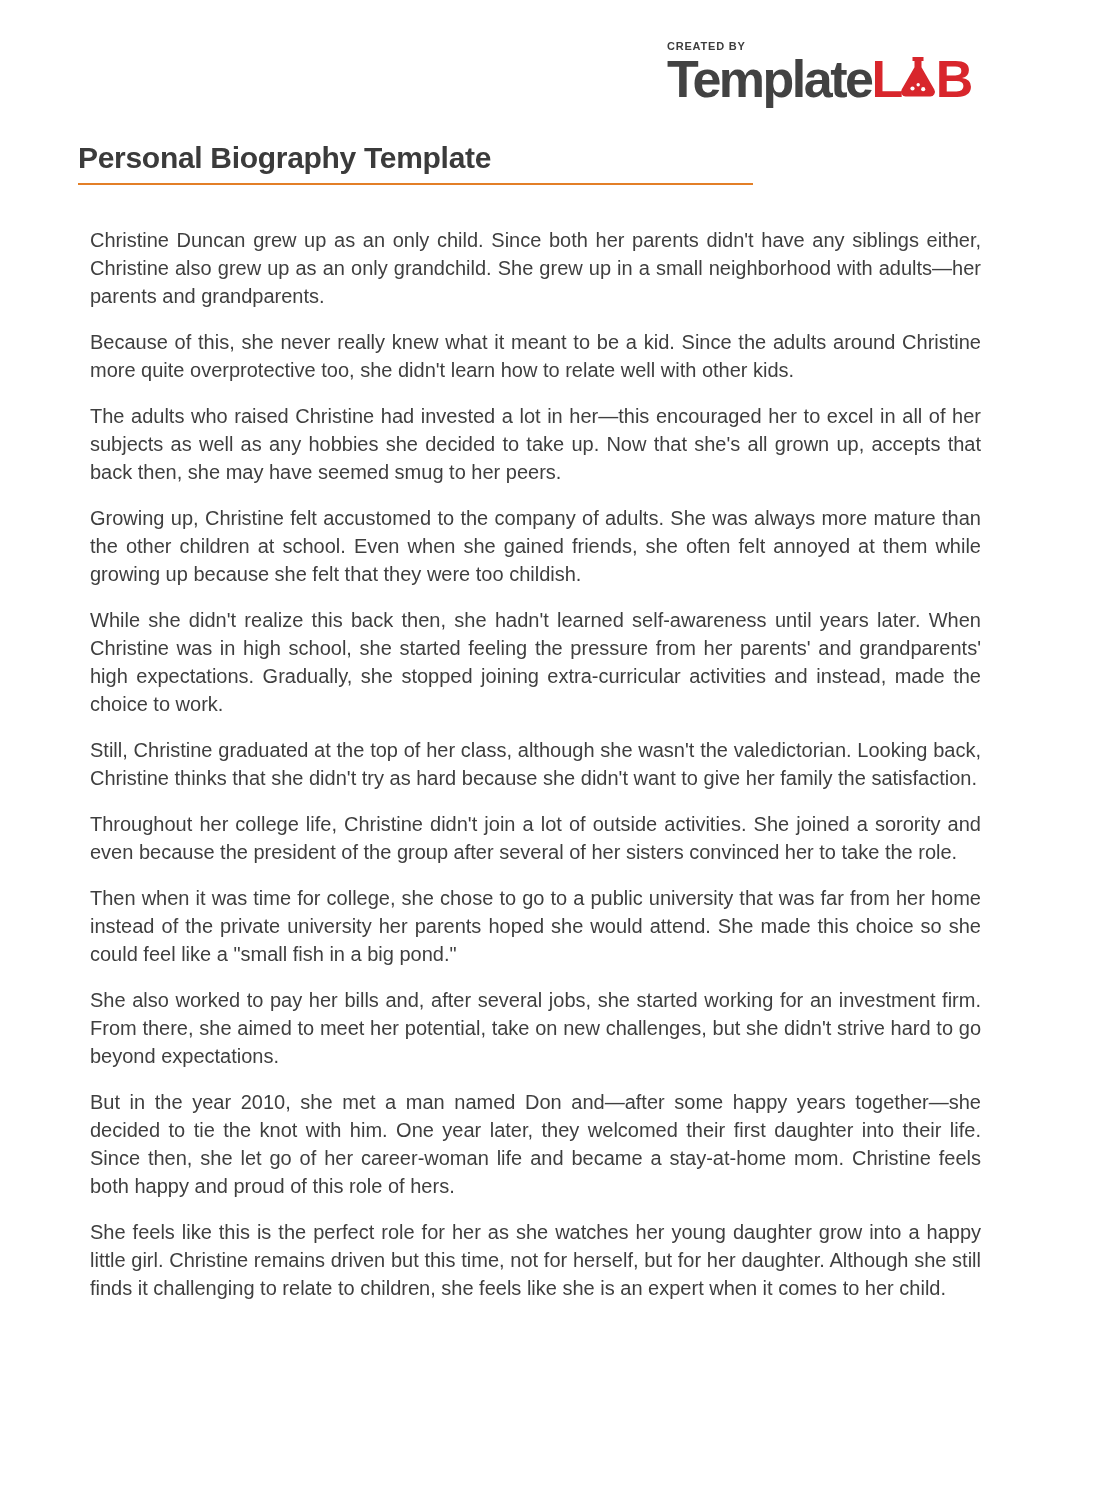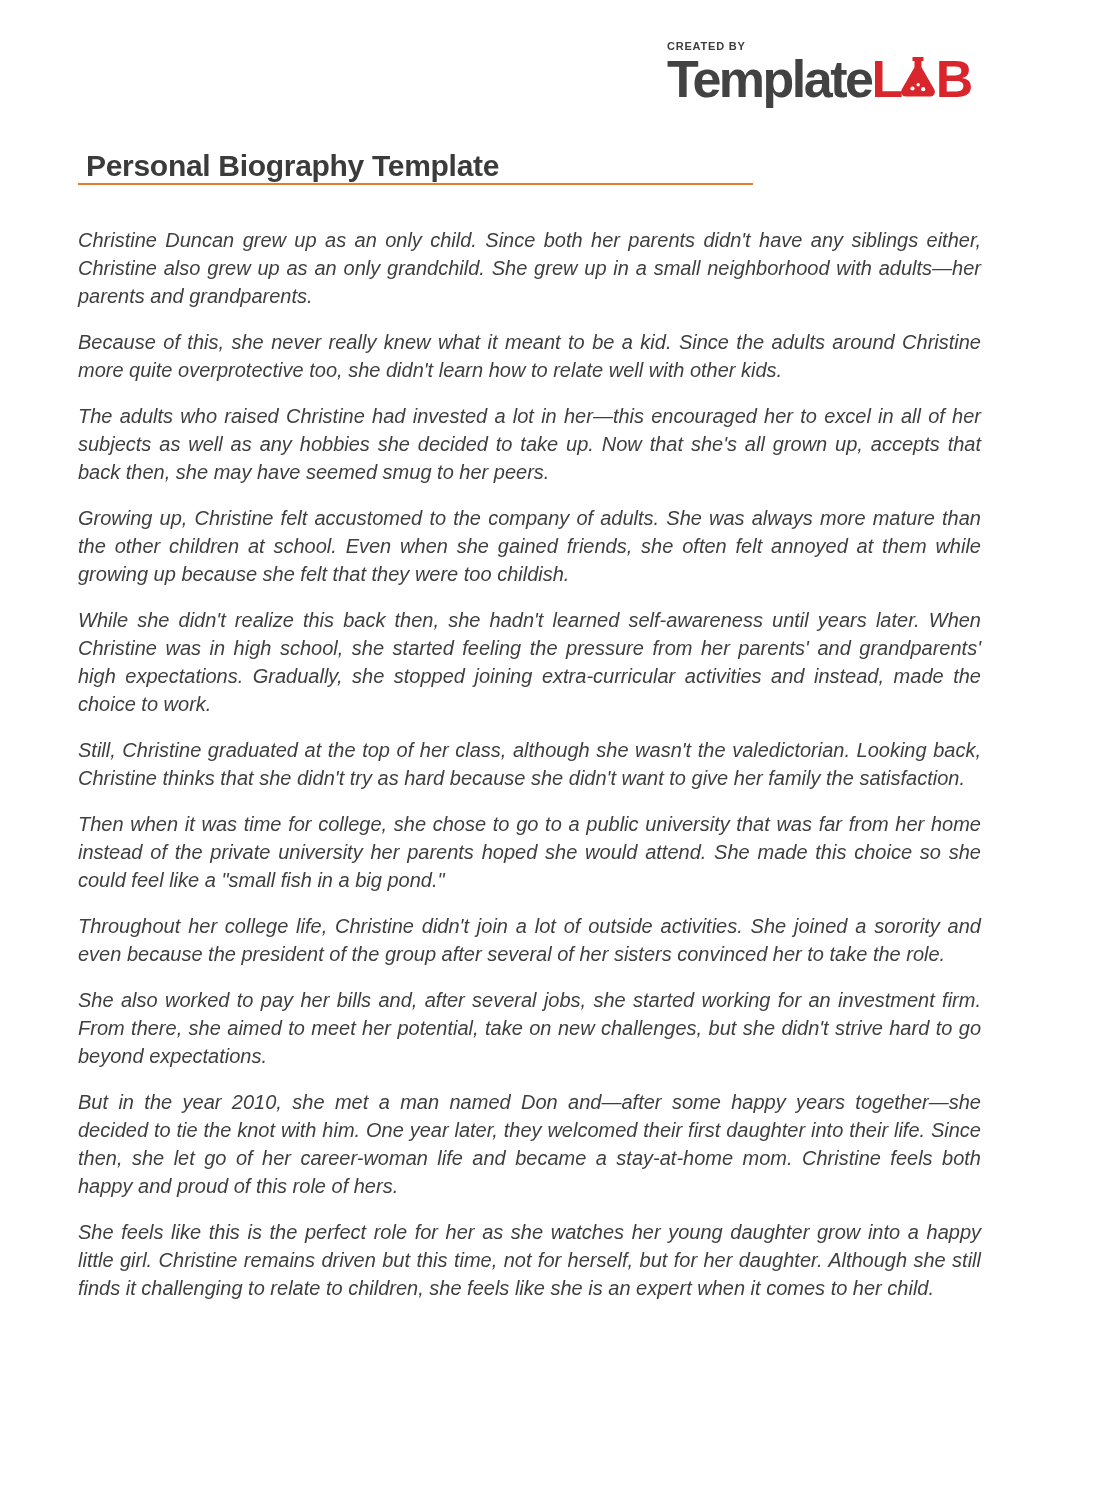--- a/index.html
+++ b/index.html
@@ -39,21 +39,21 @@
     display: inline-block;
     margin: 0 0 1px -1px;
   }
 
   
   .doc-title {
     position: absolute;
     top: 141px;
     left: 78px;
     right: 115px;
-    margin: 8px;
+    margin: 0;
     font-size: 30px;
     font-weight: bold;
     letter-spacing: -0.3px;
     color: #3b3b3b;
   }
   .title-rule {
     position: absolute;
     top: 183px;
     left: 78px;
     right: 115px;
@@ -68,22 +68,21 @@
     position: absolute;
     top: 226px;
     left: 78px;
     width: 903px;
     font-size: 20px;
     line-height: 28px;
     color: #3f3f3f;
     text-align: justify;
   }
   .bio p {
-    margin: 0 0 18px 0;
-    font-style: italic;
+    margin: 0 0 18px 12px;
   }
 </style>
 </head>
 <body>
 
 <div class="page">
 
   <div class="logo">
     <div class="logo-createdby">CREATED BY</div>
     <div class="logo-brand">
@@ -106,20 +105,20 @@
 
   <hr class="title-rule">
 
   <div class="bio">
       <p>Christine Duncan grew up as an only child. Since both her parents didn't have any siblings either, Christine also grew up as an only grandchild. She grew up in a small neighborhood with adults—her parents and grandparents.</p>
       <p>Because of this, she never really knew what it meant to be a kid. Since the adults around Christine more quite overprotective too, she didn't learn how to relate well with other kids.</p>
       <p>The adults who raised Christine had invested a lot in her—this encouraged her to excel in all of her subjects as well as any hobbies she decided to take up. Now that she's all grown up, accepts that back then, she may have seemed smug to her peers.</p>
       <p>Growing up, Christine felt accustomed to the company of adults. She was always more mature than the other children at school. Even when she gained friends, she often felt annoyed at them while growing up because she felt that they were too childish.</p>
       <p>While she didn't realize this back then, she hadn't learned self-awareness until years later. When Christine was in high school, she started feeling the pressure from her parents' and grandparents' high expectations. Gradually, she stopped joining extra-curricular activities and instead, made the choice to work.</p>
       <p>Still, Christine graduated at the top of her class, although she wasn't the valedictorian. Looking back, Christine thinks that she didn't try as hard because she didn't want to give her family the satisfaction.</p>
+      <p>Throughout her college life, Christine didn't join a lot of outside activities. She joined a sorority and even because the president of the group after several of her sisters convinced her to take the role.</p>
       <p>Then when it was time for college, she chose to go to a public university that was far from her home instead of the private university her parents hoped she would attend. She made this choice so she could feel like a "small fish in a big pond."</p>
-      <p>Throughout her college life, Christine didn't join a lot of outside activities. She joined a sorority and even because the president of the group after several of her sisters convinced her to take the role.</p>
       <p>She also worked to pay her bills and, after several jobs, she started working for an investment firm. From there, she aimed to meet her potential, take on new challenges, but she didn't strive hard to go beyond expectations.</p>
       <p>But in the year 2010, she met a man named Don and—after some happy years together—she decided to tie the knot with him. One year later, they welcomed their first daughter into their life. Since then, she let go of her career-woman life and became a stay-at-home mom. Christine feels both happy and proud of this role of hers.</p>
       <p>She feels like this is the perfect role for her as she watches her young daughter grow into a happy little girl. Christine remains driven but this time, not for herself, but for her daughter. Although she still finds it challenging to relate to children, she feels like she is an expert when it comes to her child.</p>
     </div>
 
 </div>
 
 </body></html>

